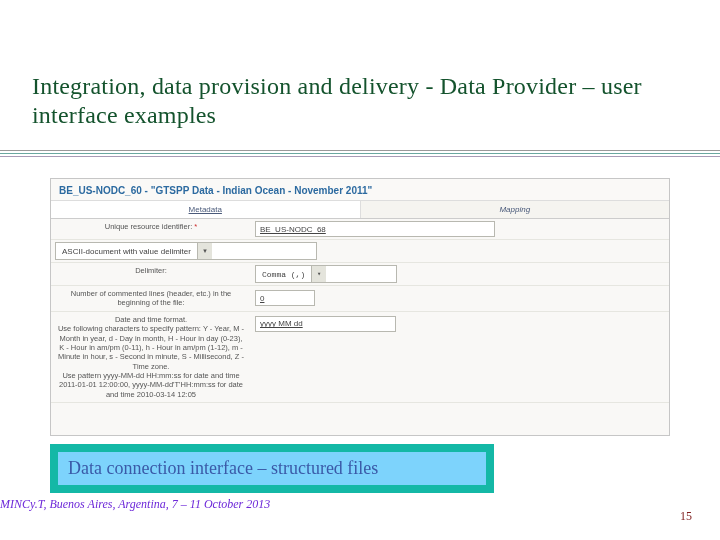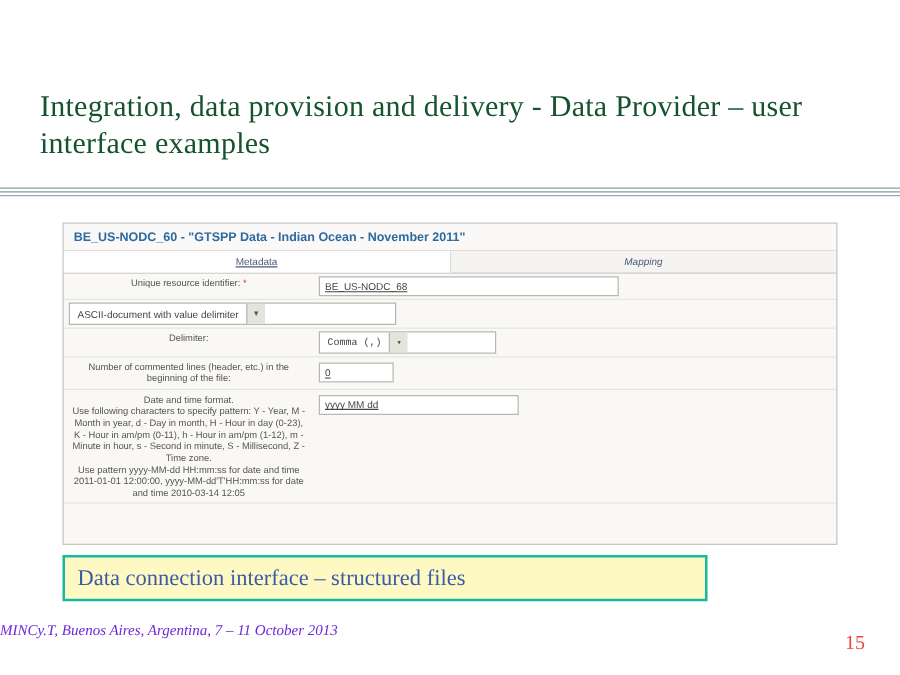--- a/index.html
+++ b/index.html
@@ -143,45 +143,45 @@
     display: flex;
     align-items: center;
     justify-content: center;
     font-size: 7px;
     color: #555;
   }
   .caption-box {
     position: absolute;
     left: 50px;
     top: 444px;
-    width: 516px;
-    border: 2px solid #14b8a6;
-    background: #fef9c3;
+    width: 444px;
+    border: 8px solid #14b8a6;
+    background: #7dd3fc;
     padding: 6px 10px;
     font-size: 18px;
     color: #3a5aa8;
     font-style: normal;
     box-sizing: border-box;
   }
   .footer {
     position: absolute;
     left: 0;
     right: 0;
     bottom: 28px;
     text-align: left;
     font-style: italic;
     font-size: 12px;
     color: #6d28d9;
   }
   .pagenum {
     position: absolute;
     right: 28px;
     bottom: 16px;
-    font-size: 16px;
-    color: #ef4444;
+    font-size: 12px;
+    color: #7f1d1d;
     font-style: normal;
   }
 </style>
 </head>
 <body>
 
 <div class="slide">
 
   <div class="title">Integration, data provision and delivery - Data Provider – user interface examples</div>
 
@@ -234,21 +234,21 @@
         <input class="txtinput w70" value="0" style="">
       </div>
     </div>
 
 
     <div class="formrow tall">
       <div class="flabel" style="white-space:pre-line;">Date and time format.
 Use following characters to specify pattern: Y - Year, M - Month in year, d - Day in month, H - Hour in day (0-23), K - Hour in am/pm (0-11), h - Hour in am/pm (1-12), m - Minute in hour, s - Second in minute, S - Millisecond, Z - Time zone.
 Use pattern yyyy-MM-dd HH:mm:ss for date and time 2011-01-01 12:00:00, yyyy-MM-dd'T'HH:mm:ss for date and time 2010-03-14 12:05</div>
       <div class="fval" style="align-items:flex-start; padding-top:4px;">
-        <input class="txtinput" style="width: 160px;" value="yyyy MM dd">
+        <input class="txtinput" style="width: 141px;" value="yyyy MM dd">
       </div>
     </div>
 
   </div>
 
   <div class="caption-box">Data connection interface – structured files</div>
 
   <div class="footer">MINCy.T, Buenos Aires, Argentina, 7 – 11 October 2013</div>
   <div class="pagenum">15</div>
 

